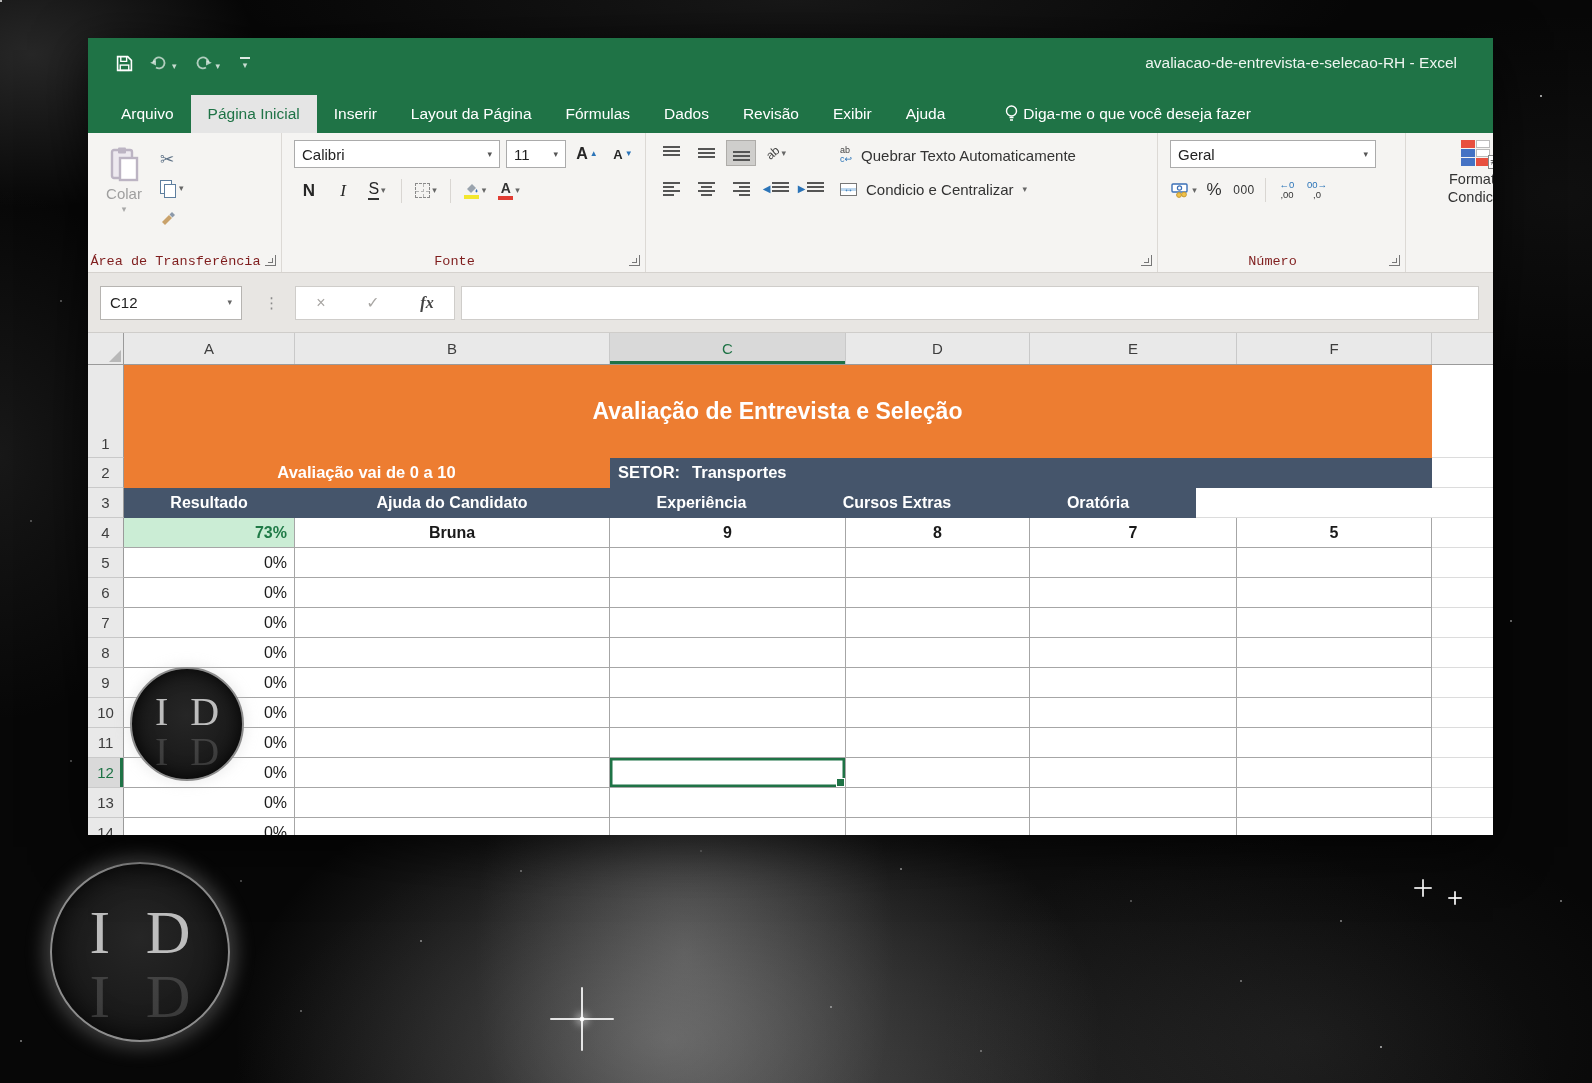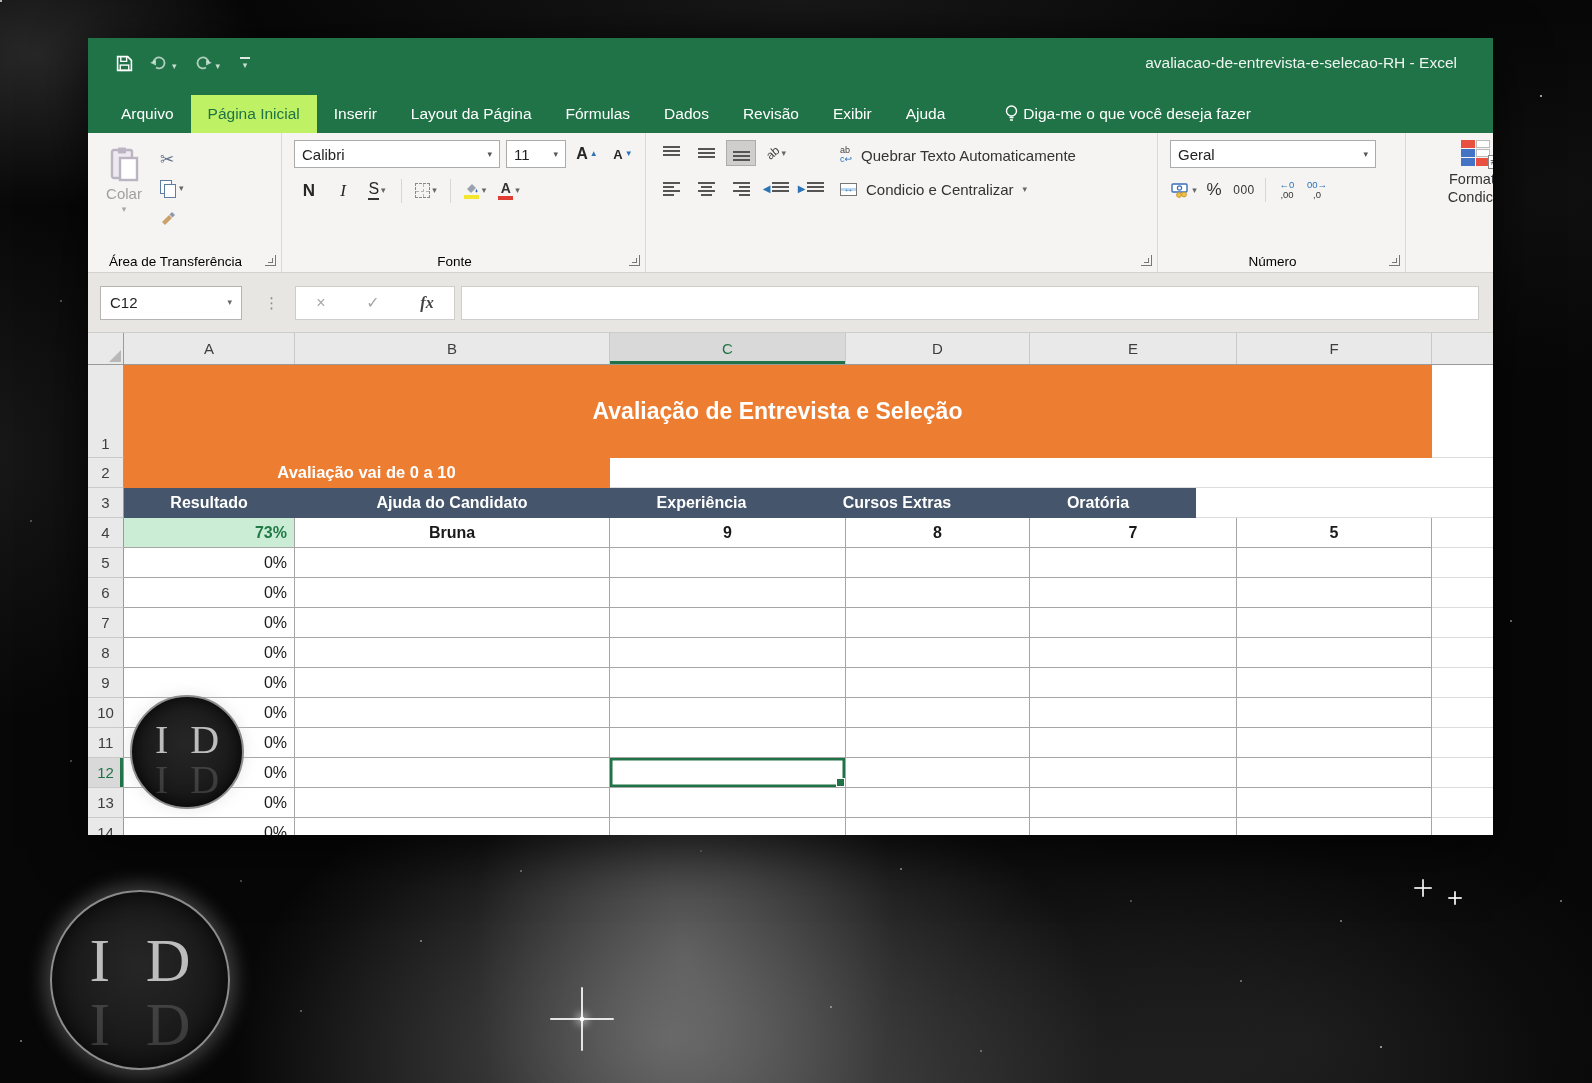--- a/index.html
+++ b/index.html
@@ -36,21 +36,21 @@
   .sparkle .v { top:0; left:50%; height:100%; width:2px; transform:translateX(-50%); }
   .sparkle .dot { left:50%; top:50%; width:5px; height:5px; border-radius:50%; transform:translate(-50%,-50%); box-shadow:0 0 8px 3px rgba(255,255,255,.6); }
   .sp-big { left:550px; top:987px; width:64px; height:64px; }
   .sp-s1 { left:1414px; top:879px; width:18px; height:18px; }
   .sp-s2 { left:1448px; top:891px; width:14px; height:14px; }
 
   
   .idlogo { position:absolute; border-radius:50%; background:radial-gradient(circle at 50% 42%, #262626 0%, #1a1a1a 60%, #101010 100%);
     border:2px solid #8d8d8d; box-shadow:0 0 20px 5px rgba(210,210,210,.30), inset 0 0 28px rgba(0,0,0,.85);
     display:flex; flex-direction:column; align-items:center; justify-content:center; overflow:hidden;
-    font-family:"Liberation Serif", serif; color:#bdbdbd; letter-spacing:10px; text-indent:10px;margin-top:28px; }
+    font-family:"Liberation Serif", serif; color:#bdbdbd; letter-spacing:10px; text-indent:10px; }
   .idlogo .refl { transform:scaleY(-1); opacity:.22; margin-top:-6px; }
   .page-logo { left:50px; top:862px; width:180px; height:180px; font-size:62px; }
   .page-logo .txt { margin-top:26px; }
   .sheet-logo { left:42px; top:334px; width:114px; height:114px; font-size:40px; letter-spacing:6px; text-indent:6px; z-index:6; box-shadow:0 0 12px 3px rgba(210,210,210,.35), inset 0 0 18px rgba(0,0,0,.85); }
   .sheet-logo .txt { margin-top:16px; }
 
   
   .win { position:absolute; left:88px; top:38px; width:1405px; height:797px; background:#fff;
     display:flex; flex-direction:column; overflow:hidden; box-shadow:0 12px 50px rgba(0,0,0,.65); }
 
@@ -60,28 +60,28 @@
   .qbtn { display:flex; align-items:flex-end; gap:3px; cursor:default; }
   .caret { font-size:9px; color:rgba(255,255,255,.75); line-height:1; }
   .caret.dark { color:#666; }
   .qat-custom { display:flex; flex-direction:column; align-items:center; gap:2px; margin-left:4px; }
   .qat-custom .bar { width:10px; height:2px; background:rgba(255,255,255,.85); display:block; }
   .win-title { margin-left:auto; margin-right:36px; font-size:15.5px; color:#eef5f0; }
 
   
   .tabsrow { height:45px; background:#1F7346; display:flex; align-items:flex-end; padding-left:16px; flex-shrink:0; }
   .tab { height:38px; line-height:38px; padding:0 17px; color:#fff; font-size:15.5px; cursor:default; white-space:nowrap; }
-  .tab.active { background:#bef264; color:#1F7346; }
+  .tab.active { background:#e5e5e5; color:#1F7346; }
   .tellme { display:flex; align-items:center; gap:4px; margin-left:42px; height:38px; color:#fff; font-size:15.5px; }
 
   
   .ribbon { height:140px; background:#F5F4F2; border-bottom:1px solid #D5D2CE; display:flex; flex-shrink:0; overflow:hidden; }
   .group { position:relative; flex-shrink:0; height:100%; padding-top:7px; }
   .group + .group { border-left:1px solid #DCD9D5; }
-  .group-label { position:absolute; bottom:3px; left:0; right:18px; text-align:center; font-size:13.5px; color:#000000; white-space:nowrap; }
+  .group-label { position:absolute; bottom:3px; left:0; right:18px; text-align:center; font-size:13.5px; color:#7f1d1d; white-space:nowrap;font-family:Liberation Mono, monospace; }
   .launcher { position:absolute; bottom:6px; right:5px; width:11px; height:11px; border-right:1px solid #777; border-bottom:1px solid #777; }
   .launcher::after { content:''; position:absolute; right:2px; bottom:2px; width:4px; height:4px; border-right:1.6px solid #777; border-bottom:1.6px solid #777; }
 
   .g-clip { width:193px; display:flex; }
   .paste-big { width:72px; display:flex; flex-direction:column; align-items:center; padding-top:6px; gap:3px; }
   .paste-label { color:#9f9f9f; font-size:15px; }
   .mini-col { display:flex; flex-direction:column; gap:7px; padding-top:8px; }
   .mini-btn { display:flex; align-items:center; gap:4px; height:22px; }
   .scissors { font-size:17px; color:#5d7186; }
   .copy-ic { position:relative; width:15px; height:17px; }
@@ -537,20 +537,24 @@
             <span class="sheet-title">Avaliação de Entrevista e Seleção</span>
           </div>
           <div class="cell gfill"></div>
         </div>
 
         <div class="row">
           <div class="rowhdr">2</div>
           <div class="cell orange w-ab">
             <span class="subtitle">Avaliação vai de 0 a 10</span>
           </div>
+          <div class="cell slate w-cf sector">
+            <span>SETOR:</span>
+            <span>Transportes</span>
+          </div>
           <div class="cell gfill"></div>
         </div>
 
         <div class="row">
           <div class="rowhdr">3</div>
           <div class="cell slate hdrcell c-a">Resultado</div>
           <div class="cell slate hdrcell c-b">Ajuda do Candidato</div>
           <div class="cell slate hdrcell c-d">Experiência</div>
           <div class="cell slate hdrcell c-e">Cursos Extras</div>
           <div class="cell slate hdrcell c-f">Oratória</div>

